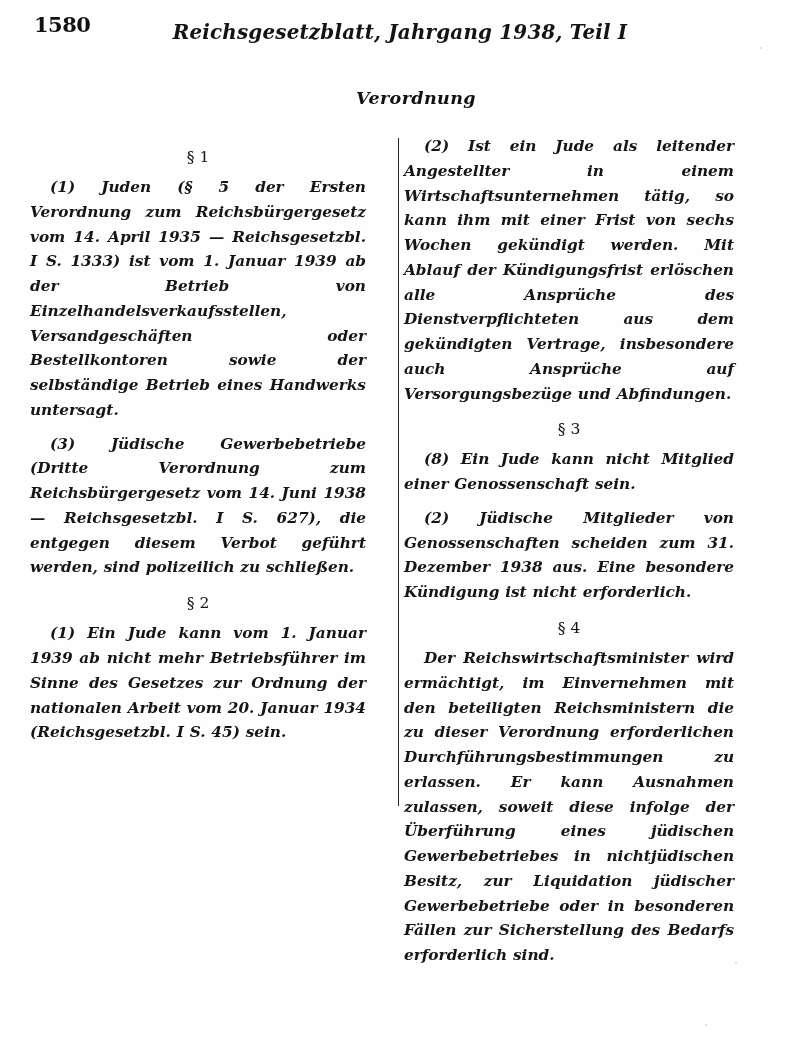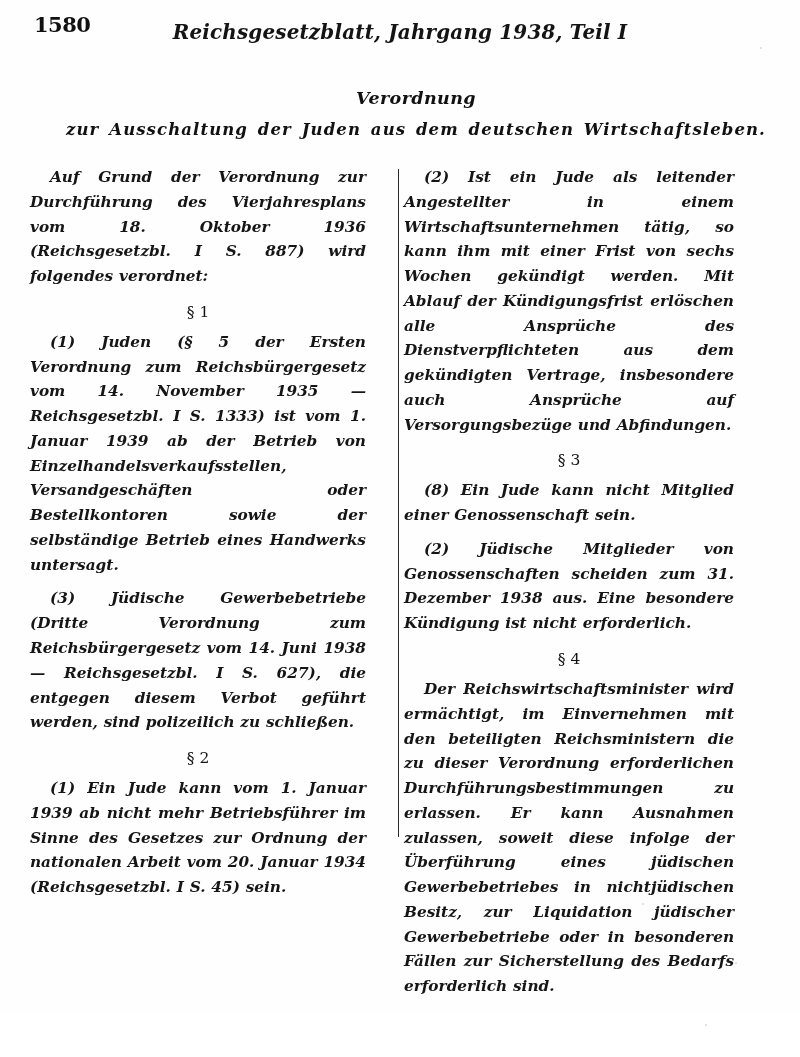--- a/index.html
+++ b/index.html
@@ -148,32 +148,30 @@
 
 <div class="page">
 
   <div class="running-head">
     <div class="folio">1580</div>
     <div class="head-title">Reichsgesetzblatt, Jahrgang 1938, Teil I</div>
   </div>
 
   <div class="title-block">
     <div class="doc-title-main">Verordnung</div>
-    <div class="doc-title-sub">zur Ausschaltung der Juden aus dem deutschen Wirtschaftsleben.</div>
   </div>
 
   <div class="columns">
 
     <div class="col-rule"></div>
 
     <div class="col col-left">
-      <p class="para">Auf Grund der Verordnung zur Durchführung des Vierjahresplans vom 18. Oktober 1936 (Reichsgesetzbl. I S. 887) wird folgendes verordnet:</p>
 
       <div class="sec-head">§ 1</div>
-      <p class="para">(1) Juden (§ 5 der Ersten Verordnung zum Reichsbürgergesetz vom 14. November 1935 — Reichsgesetzbl. I S. 1333) ist vom 1. Januar 1939 ab der Betrieb von Einzelhandelsverkaufsstellen, Versandgeschäften oder Bestellkontoren sowie der selbständige Betrieb eines Handwerks untersagt.</p>
+      <p class="para">(1) Juden (§ 5 der Ersten Verordnung zum Reichsbürgergesetz vom 14. April 1935 — Reichsgesetzbl. I S. 1333) ist vom 1. Januar 1939 ab der Betrieb von Einzelhandelsverkaufsstellen, Versandgeschäften oder Bestellkontoren sowie der selbständige Betrieb eines Handwerks untersagt.</p>
       <p class="para">(3) Jüdische Gewerbebetriebe (Dritte Verordnung zum Reichsbürgergesetz vom 14. Juni 1938 — Reichsgesetzbl. I S. 627), die entgegen diesem Verbot geführt werden, sind polizeilich zu schließen.</p>
 
       <div class="sec-head">§ 2</div>
       <p class="para">(1) Ein Jude kann vom 1. Januar 1939 ab nicht mehr Betriebsführer im Sinne des Gesetzes zur Ordnung der nationalen Arbeit vom 20. Januar 1934 (Reichsgesetzbl. I S. 45) sein.</p>
 
     </div>
 
     <div class="col col-right">
       <p class="para">(2) Ist ein Jude als leitender Angestellter in einem Wirtschaftsunternehmen tätig, so kann ihm mit einer Frist von sechs Wochen gekündigt werden. Mit Ablauf der Kündigungsfrist erlöschen alle Ansprüche des Dienstverpflichteten aus dem gekündigten Vertrage, insbesondere auch Ansprüche auf Versorgungsbezüge und Abfindungen.</p>
 

